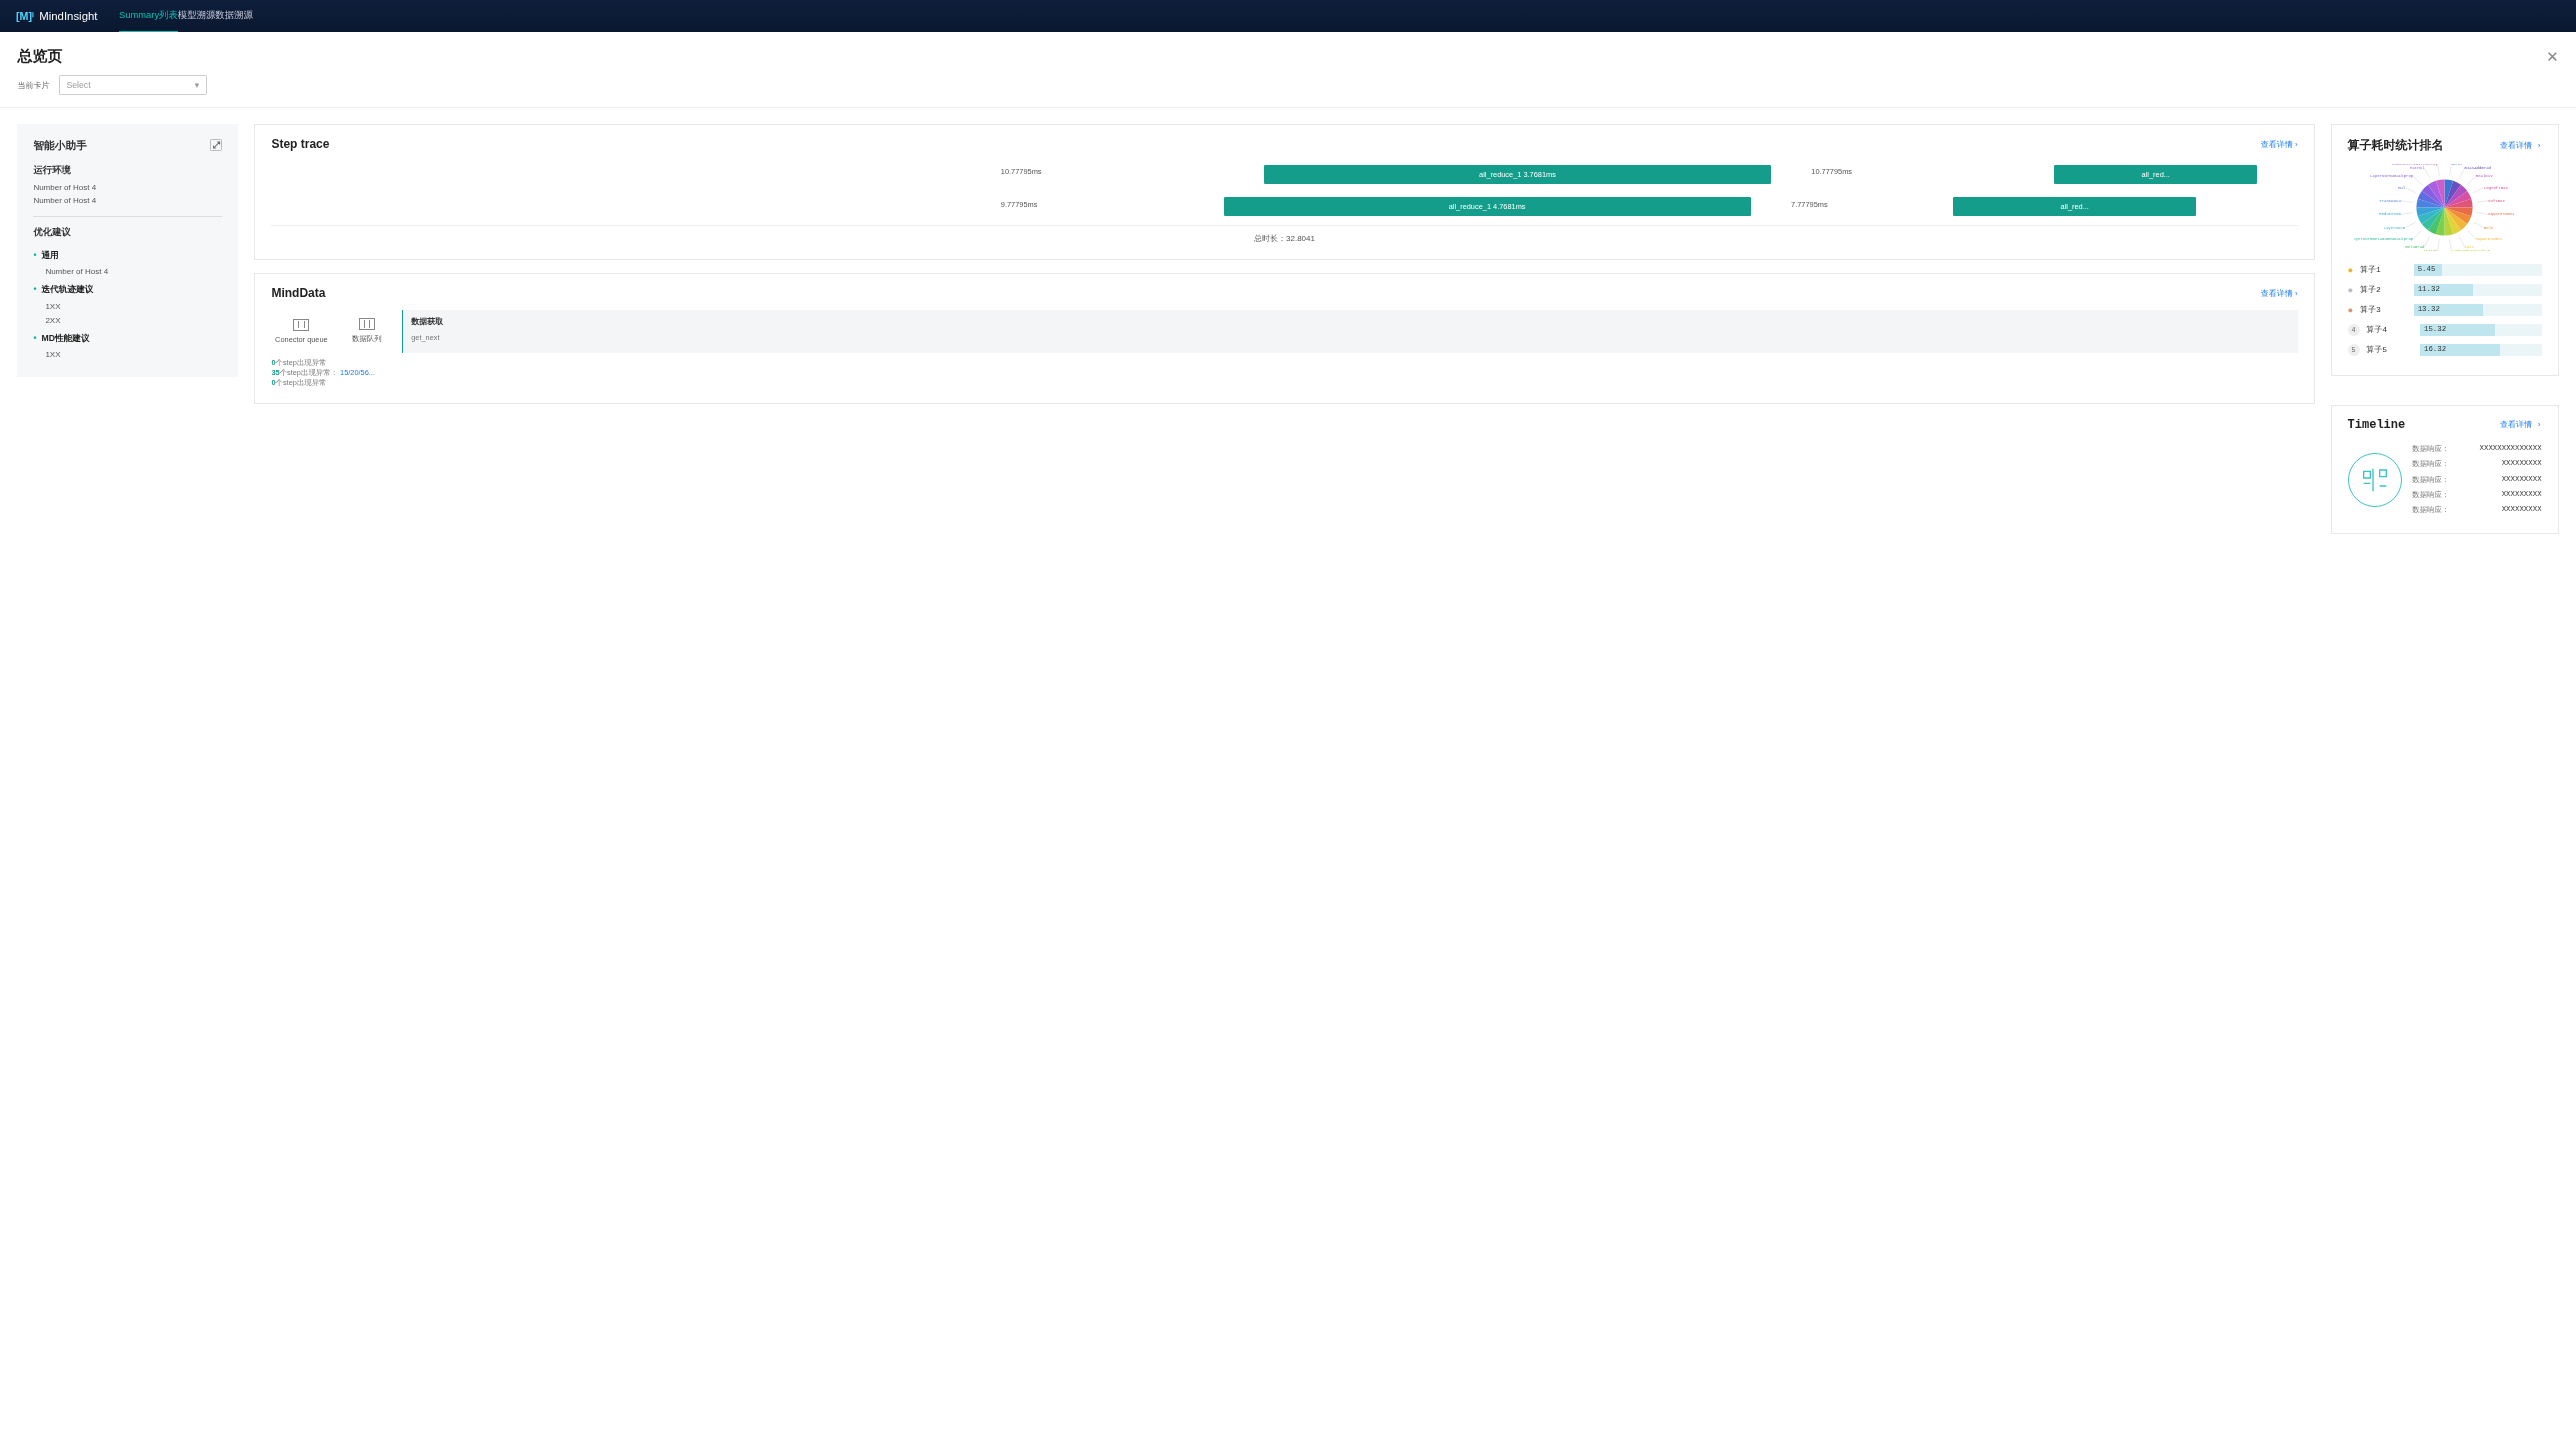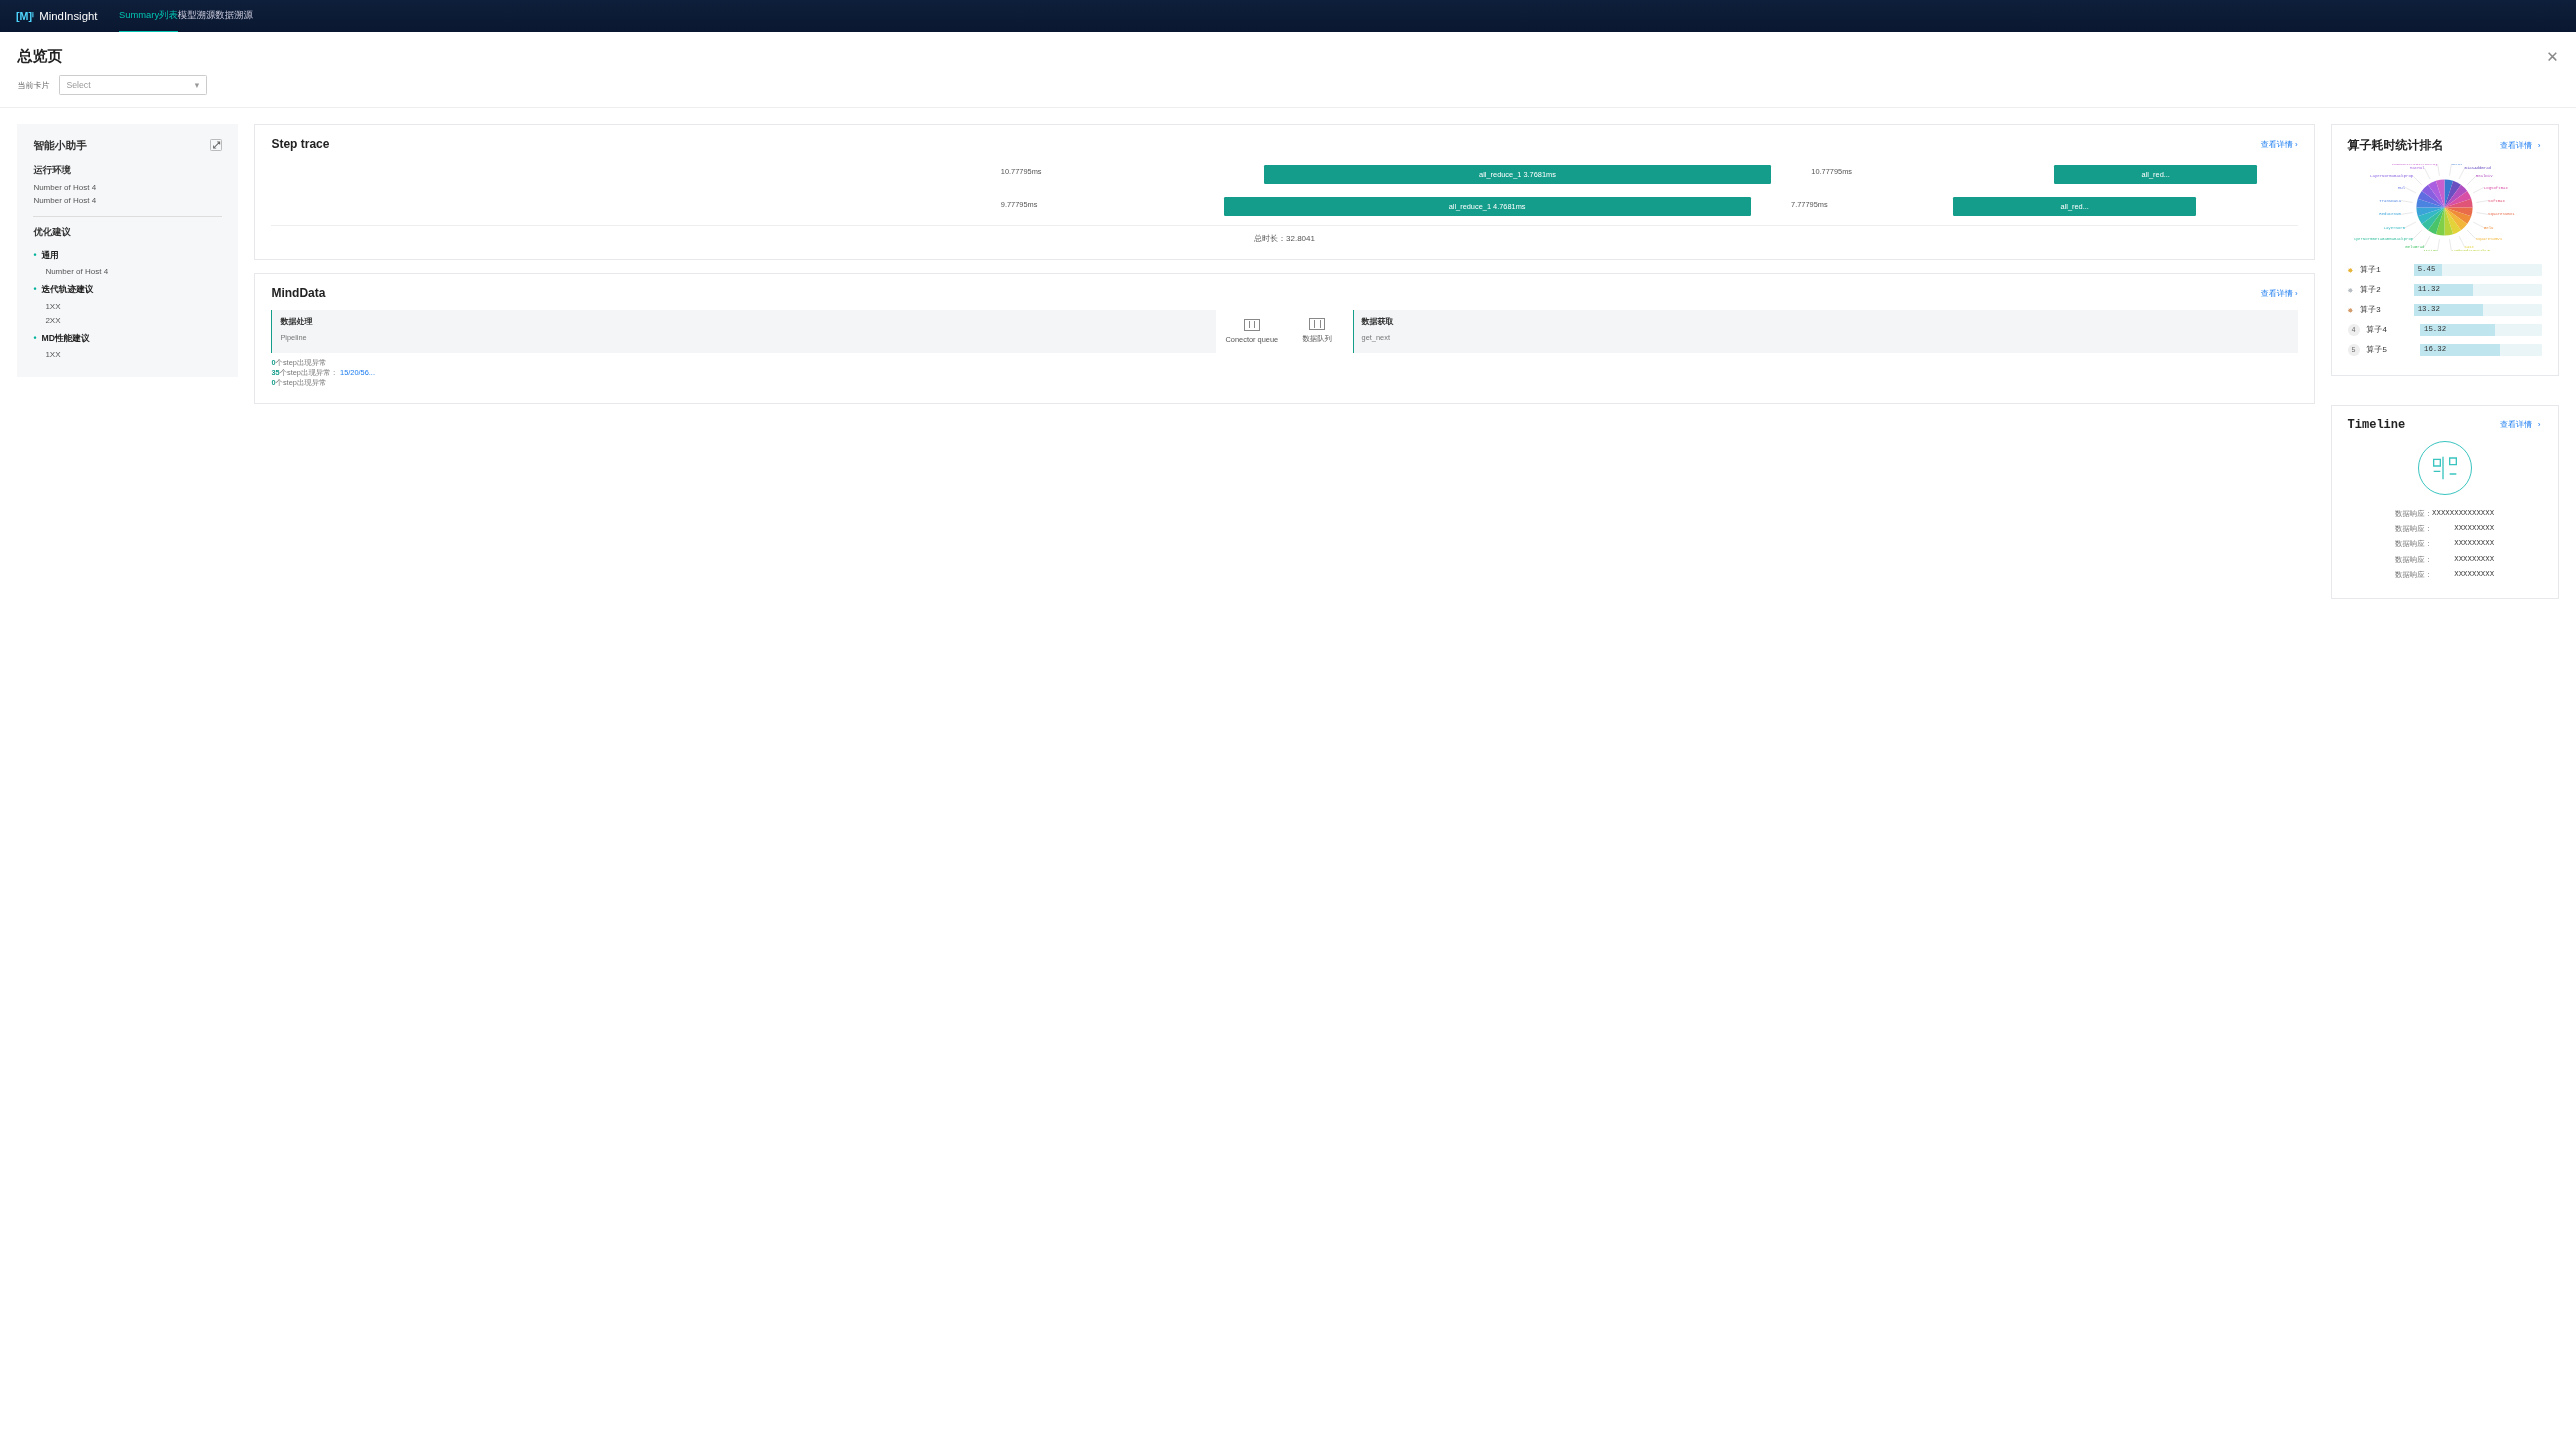--- a/index.html
+++ b/index.html
@@ -54,21 +54,21 @@
 .mdmeta .n { color:#159d8b; font-weight:600; }
 .mdmeta .nl { color:#1a7bf0; }
 .piewrap { display:flex; justify-content:center; margin-bottom:9.4px; }
 .ranklist { list-style:none; }
 .ranklist li { display:flex; align-items:center; gap:6.7px; padding:4px 0; font-size:8px; }
 .rankbadge { width:12px; height:12px; border-radius:50%; background:#eee; color:#666; display:flex; align-items:center; justify-content:center; font-size:6.7px; }
 .rankname { flex:0 0 47px; }
 .rankbarwrap { flex:1; background:#eaf5f8; height:12px; position:relative; border-radius:1.3px; }
 .rankbar { position:absolute; left:0; top:0; bottom:0; background:#bfe6ef; }
 .rankval { position:absolute; left:4px; top:0.7px; font-size:7.4px; color:#333; }
-.tlrow { display:flex; gap:10.7px; align-items:center;flex-direction:column; }
+.tlrow { display:flex; gap:10.7px; align-items:center; }
 .tlcircle { width:54px; height:54px; border:1.3px solid #3ac4c0; border-radius:50%; display:flex; align-items:center; justify-content:center; color:#3ac4c0; }
 .tllist { flex:1; list-style:none; font-size:7.4px; }
 .tllist li { display:flex; justify-content:space-between; padding:2.7px 0; color:#444; }
 .tllist li span:first-child{color:#777;}
 .medal{ font-size:9.4px; }
 .m1{color:#e8b339;} .m2{color:#b8bdc4;} .m3{color:#d49a6a;}
 </style>
 </head>
 <body>
 
@@ -143,24 +143,20 @@
         <span>总时长：</span><span>32.8041</span>
       </div>
     </div>
 
     <div class="panel main">
       <div class="phdr">
         <h2>MindData</h2>
         <span class="linkmore">查看详情</span>
       </div>
       <div class="mindrow">
-        <div class="mdbox">
-          <h5>数据处理</h5>
-          <div class="sub">Pipeline</div>
-        </div>
         <div class="connector">
           <div class="tube"></div>
           <span>Conector queue</span>
         </div>
         <div class="connector">
           <div class="tube"></div>
           <span>数据队列</span>
         </div>
         <div class="mdbox">
           <h5>数据获取</h5>

